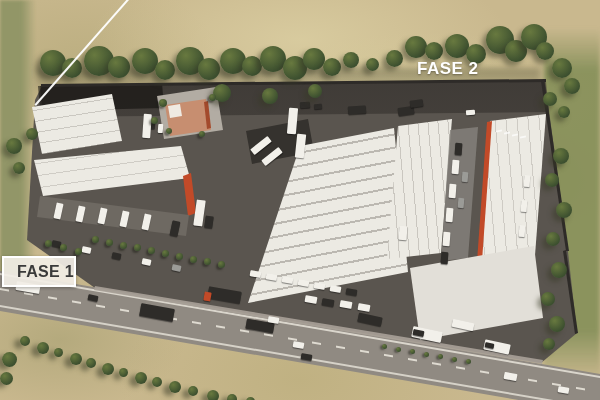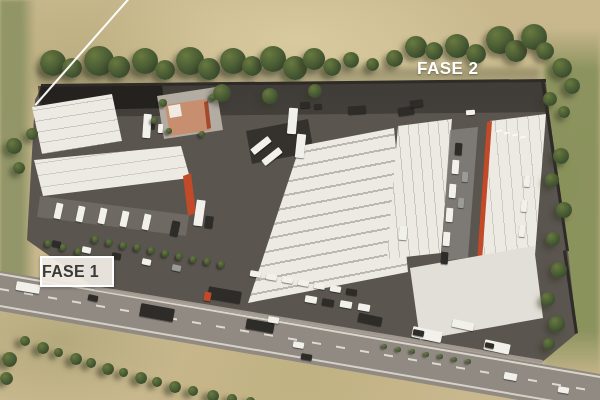--- a/index.html
+++ b/index.html
@@ -35,23 +35,23 @@
   .vw{background:#f2f0ea;} .vd{background:#2e2c29;} .vg{background:#9b9b97;} .vr{background:var(--accent,#c24a28);}
   .pl{position:absolute;width:2px;height:6px;background:rgba(255,255,255,.7);}
   .bld{filter:drop-shadow(3px 4px 3px rgba(35,32,28,.45));}
   #leader-line{position:absolute;left:129px;top:0;width:141px;height:1.5px;
     background:rgba(255,255,255,.95);transform-origin:0 0;transform:rotate(131.3deg);}
   
   #fase2{position:absolute;left:417px;top:59px;color:var(--white,#fff);
     font-size:17px;font-weight:bold;letter-spacing:.5px;text-shadow:0 1px 2px rgba(0,0,0,.35);}
   #fase1{position:absolute;left:2px;top:256px;width:70px;height:27px;
     border:2px solid var(--white,#fff);background:var(--label-box-bg,rgba(242,238,230,.92));
-    display:flex;align-items:center;justify-content:flex-start;
+    display:flex;align-items:center;justify-content:flex-end;
     color:var(--label-dark,#3a3a3a);font-size:16px;font-weight:bold;letter-spacing:.3px;
-    box-shadow:0 1px 3px rgba(0,0,0,.3);margin-left:38px;}
+    box-shadow:0 1px 3px rgba(0,0,0,.3);}
 </style>
 </head>
 <body>
 
 <div id="stage">
 
   <div class="ly" id="field"></div>
   <div class="poly" id="left-strip"></div>
   <div class="poly" id="grass-right"></div>
   <div class="poly" id="treeshadow-top"></div>

